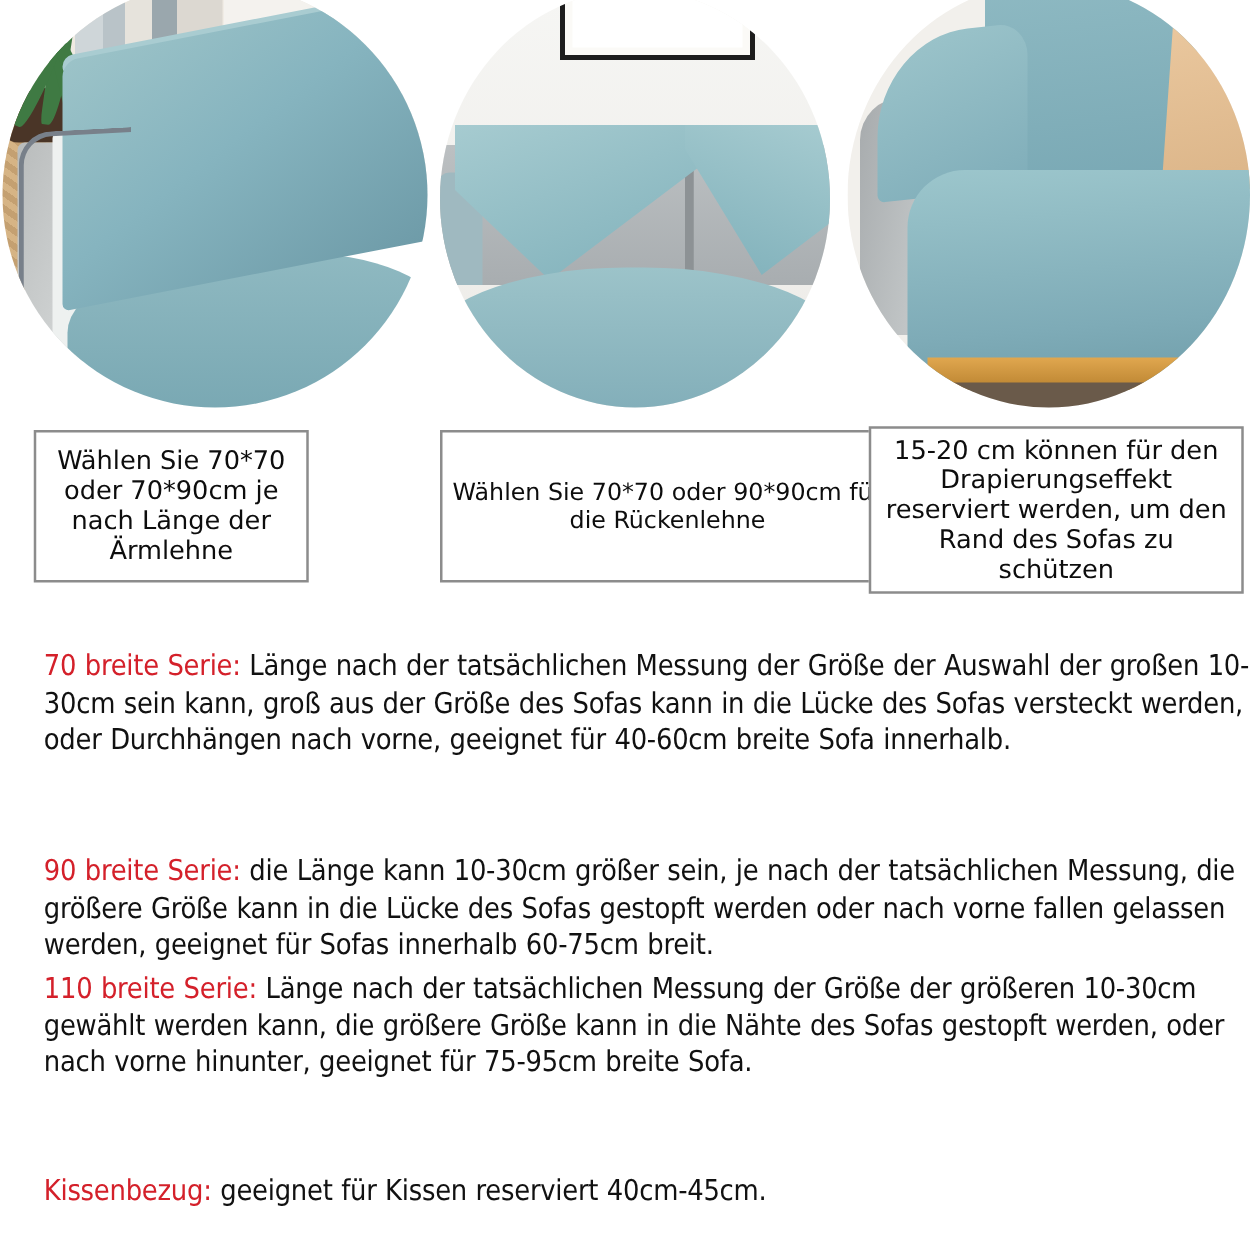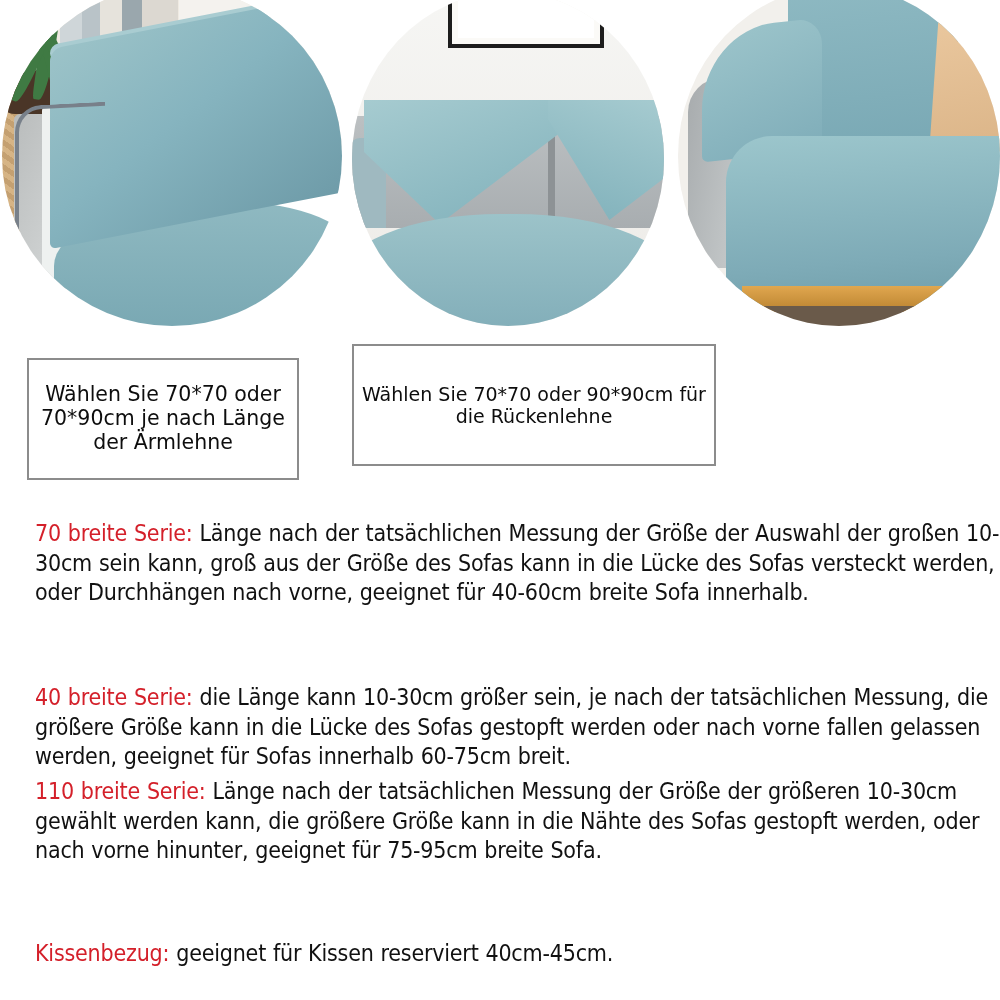--- a/index.html
+++ b/index.html
@@ -171,21 +171,21 @@
     border:2px solid #8c8c8c;
     box-sizing:border-box;
     background:#fff;
     display:flex; align-items:center; justify-content:center;
     text-align:center;
     color:#0d0d0d;
     font-family:"DejaVu Sans","Liberation Sans",sans-serif;
     line-height:1.16;
     padding:4px 8px;
   }
-  .cap-1 { left:27px;  top:20px;  width:272px; height:122px; font-size:20.5px; }
+  .cap-1 { left:27px;  top:6px;  width:220px; height:122px; font-size:20.5px; }
   .cap-2 { left:352px; top:6px;  width:364px; height:122px; font-size:19px; }
   .cap-3 { left:695px; top:3px;  width:300px; height:134px; font-size:20.5px; }
 
   
   .body-block { position:absolute; left:18px; width:968px; }
   .para {
     color:#111111;
     font-family:"DejaVu Sans Condensed","DejaVu Sans","Liberation Sans",sans-serif;
     font-weight:normal;
     font-size:23px;
@@ -251,21 +251,22 @@
       <div class="s3-seat quilt"></div>
       <div class="s3-wood"></div>
       <div class="s3-floor"></div>
     </div>
   </div>
 </div>
 
 <div class="caption-row">
   <div class="caption-box cap-1">Wählen Sie 70*70 oder 70*90cm je nach Länge der Ärmlehne</div>
   <div class="caption-box cap-2">Wählen Sie 70*70 oder 90*90cm für die Rückenlehne</div>
+  <div class="caption-box cap-3">15-20 cm können für den Drapierungseffekt reserviert werden, um den Rand des Sofas zu schützen</div>
 </div>
 
 <p class="para body-block p1"><span class="tag">70 breite Serie:</span> <span>Länge nach der tatsächlichen Messung der Größe der Auswahl der großen 10-30cm sein kann, groß aus der Größe des Sofas kann in die Lücke des Sofas versteckt werden, oder Durchhängen nach vorne, geeignet für 40-60cm breite Sofa innerhalb.</span></p>
 
-<p class="para body-block p2"><span class="tag">40 breite Serie:</span> <span>die Länge kann 10-30cm größer sein, je nach der tatsächlichen Messung, die größere Größe kann in die Lücke des Sofas gestopft werden oder nach vorne fallen gelassen werden, geeignet für Sofas innerhalb 60-75cm breit.</span></p>
+<p class="para body-block p2"><span class="tag">90 breite Serie:</span> <span>die Länge kann 10-30cm größer sein, je nach der tatsächlichen Messung, die größere Größe kann in die Lücke des Sofas gestopft werden oder nach vorne fallen gelassen werden, geeignet für Sofas innerhalb 60-75cm breit.</span></p>
 
 <p class="para body-block p3"><span class="tag">110 breite Serie:</span> <span>Länge nach der tatsächlichen Messung der Größe der größeren 10-30cm gewählt werden kann, die größere Größe kann in die Nähte des Sofas gestopft werden, oder nach vorne hinunter, geeignet für 75-95cm breite Sofa.</span></p>
 
 <p class="para body-block p4"><span class="tag">Kissenbezug:</span> <span>geeignet für Kissen reserviert 40cm-45cm.</span></p>
 
 </body></html>

